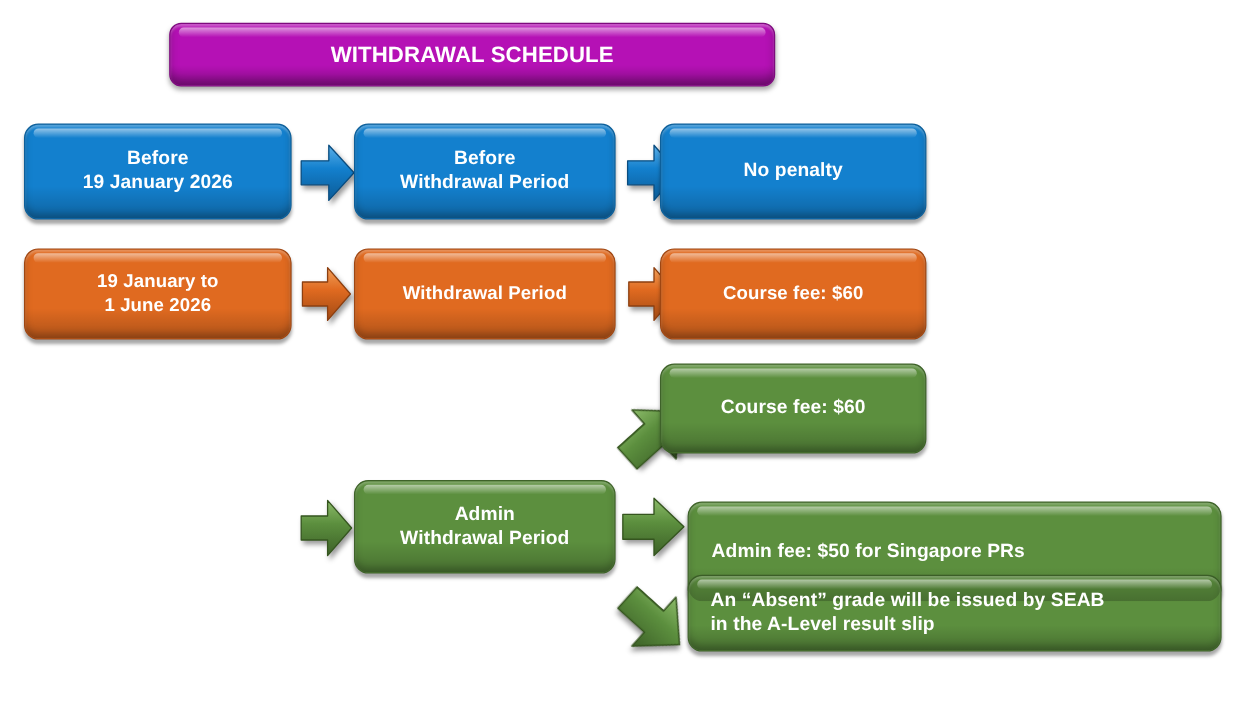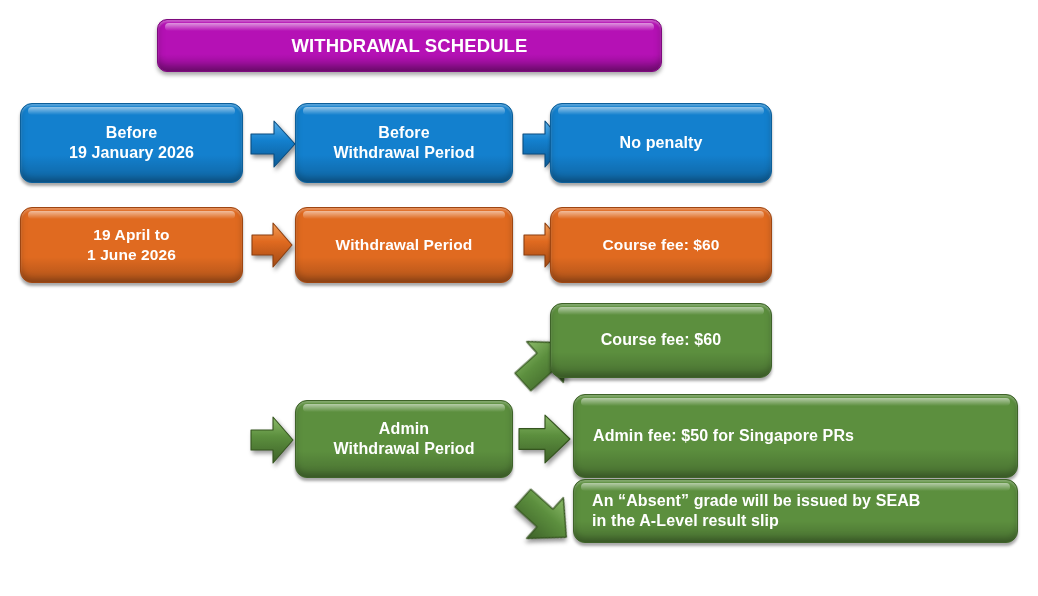--- a/index.html
+++ b/index.html
@@ -67,21 +67,21 @@
   .magenta{
     background:#b511b5;
     border:1px solid #7d0a7d;
     box-shadow:0 3px 4px rgba(0,0,0,.35),
                inset 0 -5px 7px rgba(0,0,0,.25),
                inset 0 2px 2px rgba(255,255,255,.32);
   }
 
   
   #title-bar{
-    left:157px;top:19px;width:505px;height:53px;
+    left:141px;top:19px;width:505px;height:53px;
     border-radius:10px;
     font-size:18.5px;
     justify-content:center;
   }
 
   
   .arrow{
     position:absolute;
     filter:drop-shadow(2px 3px 2px rgba(0,0,0,.4));
   }
@@ -145,21 +145,21 @@
       <polygon points="1,16 23,16 23,3 43,26 23,49 23,36 1,36" fill="none"></polygon>
     </svg>
   </div>
 
   <div class="box blue col3 r1 center fs16">
     <span class="txt">No penalty</span>
   </div>
 
   <div class="box orange col1 r2 center fs15">
     <span class="txt">
-      <span>19 April to</span><br>
+      <span>19 January to</span><br>
       <span>1 June 2026</span>
     </span>
   </div>
 
   <div class="arrow" style="left:251px;top:220px;width:42px;height:50px;">
     <svg viewBox="0 0 42 50">
       <defs>
         <linearGradient id="go" x1="0" y1="0" x2="0" y2="1">
           <stop offset="0%" stop-color="#f0a05a"></stop>
           <stop offset="42%" stop-color="#e06a20"></stop>
@@ -220,21 +220,21 @@
   <div class="arrow" style="left:514px;top:487px;width:62px;height:62px;transform:rotate(42deg);">
     <svg viewBox="0 0 52 52">
       <polygon points="1,16 26,16 26,3 50,26 26,49 26,36 1,36" fill="url(#gg)" stroke="#35551f" stroke-width="1.1" stroke-linejoin="round"></polygon>
     </svg>
   </div>
 
   <div class="box green col3 center fs16" style="top:303px;height:75px;">
     <span class="txt">Course fee: $60</span>
   </div>
 
-  <div class="box green col3wide leftpad fs16" style="top:394px;height:84px;padding-left:19px;">
+  <div class="box green col3wide leftpad fs16" style="top:418px;height:84px;padding-left:19px;">
     <span class="txt">
       <span>Admin fee: $50 for Singapore PRs</span><br>
     </span>
   </div>
 
   <div class="box green col3wide leftpad fs16" style="top:479px;height:64px;">
     <span class="txt">
       <span>An “Absent” grade will be issued by SEAB</span><br>
       <span>in the A-Level result slip</span>
     </span>

